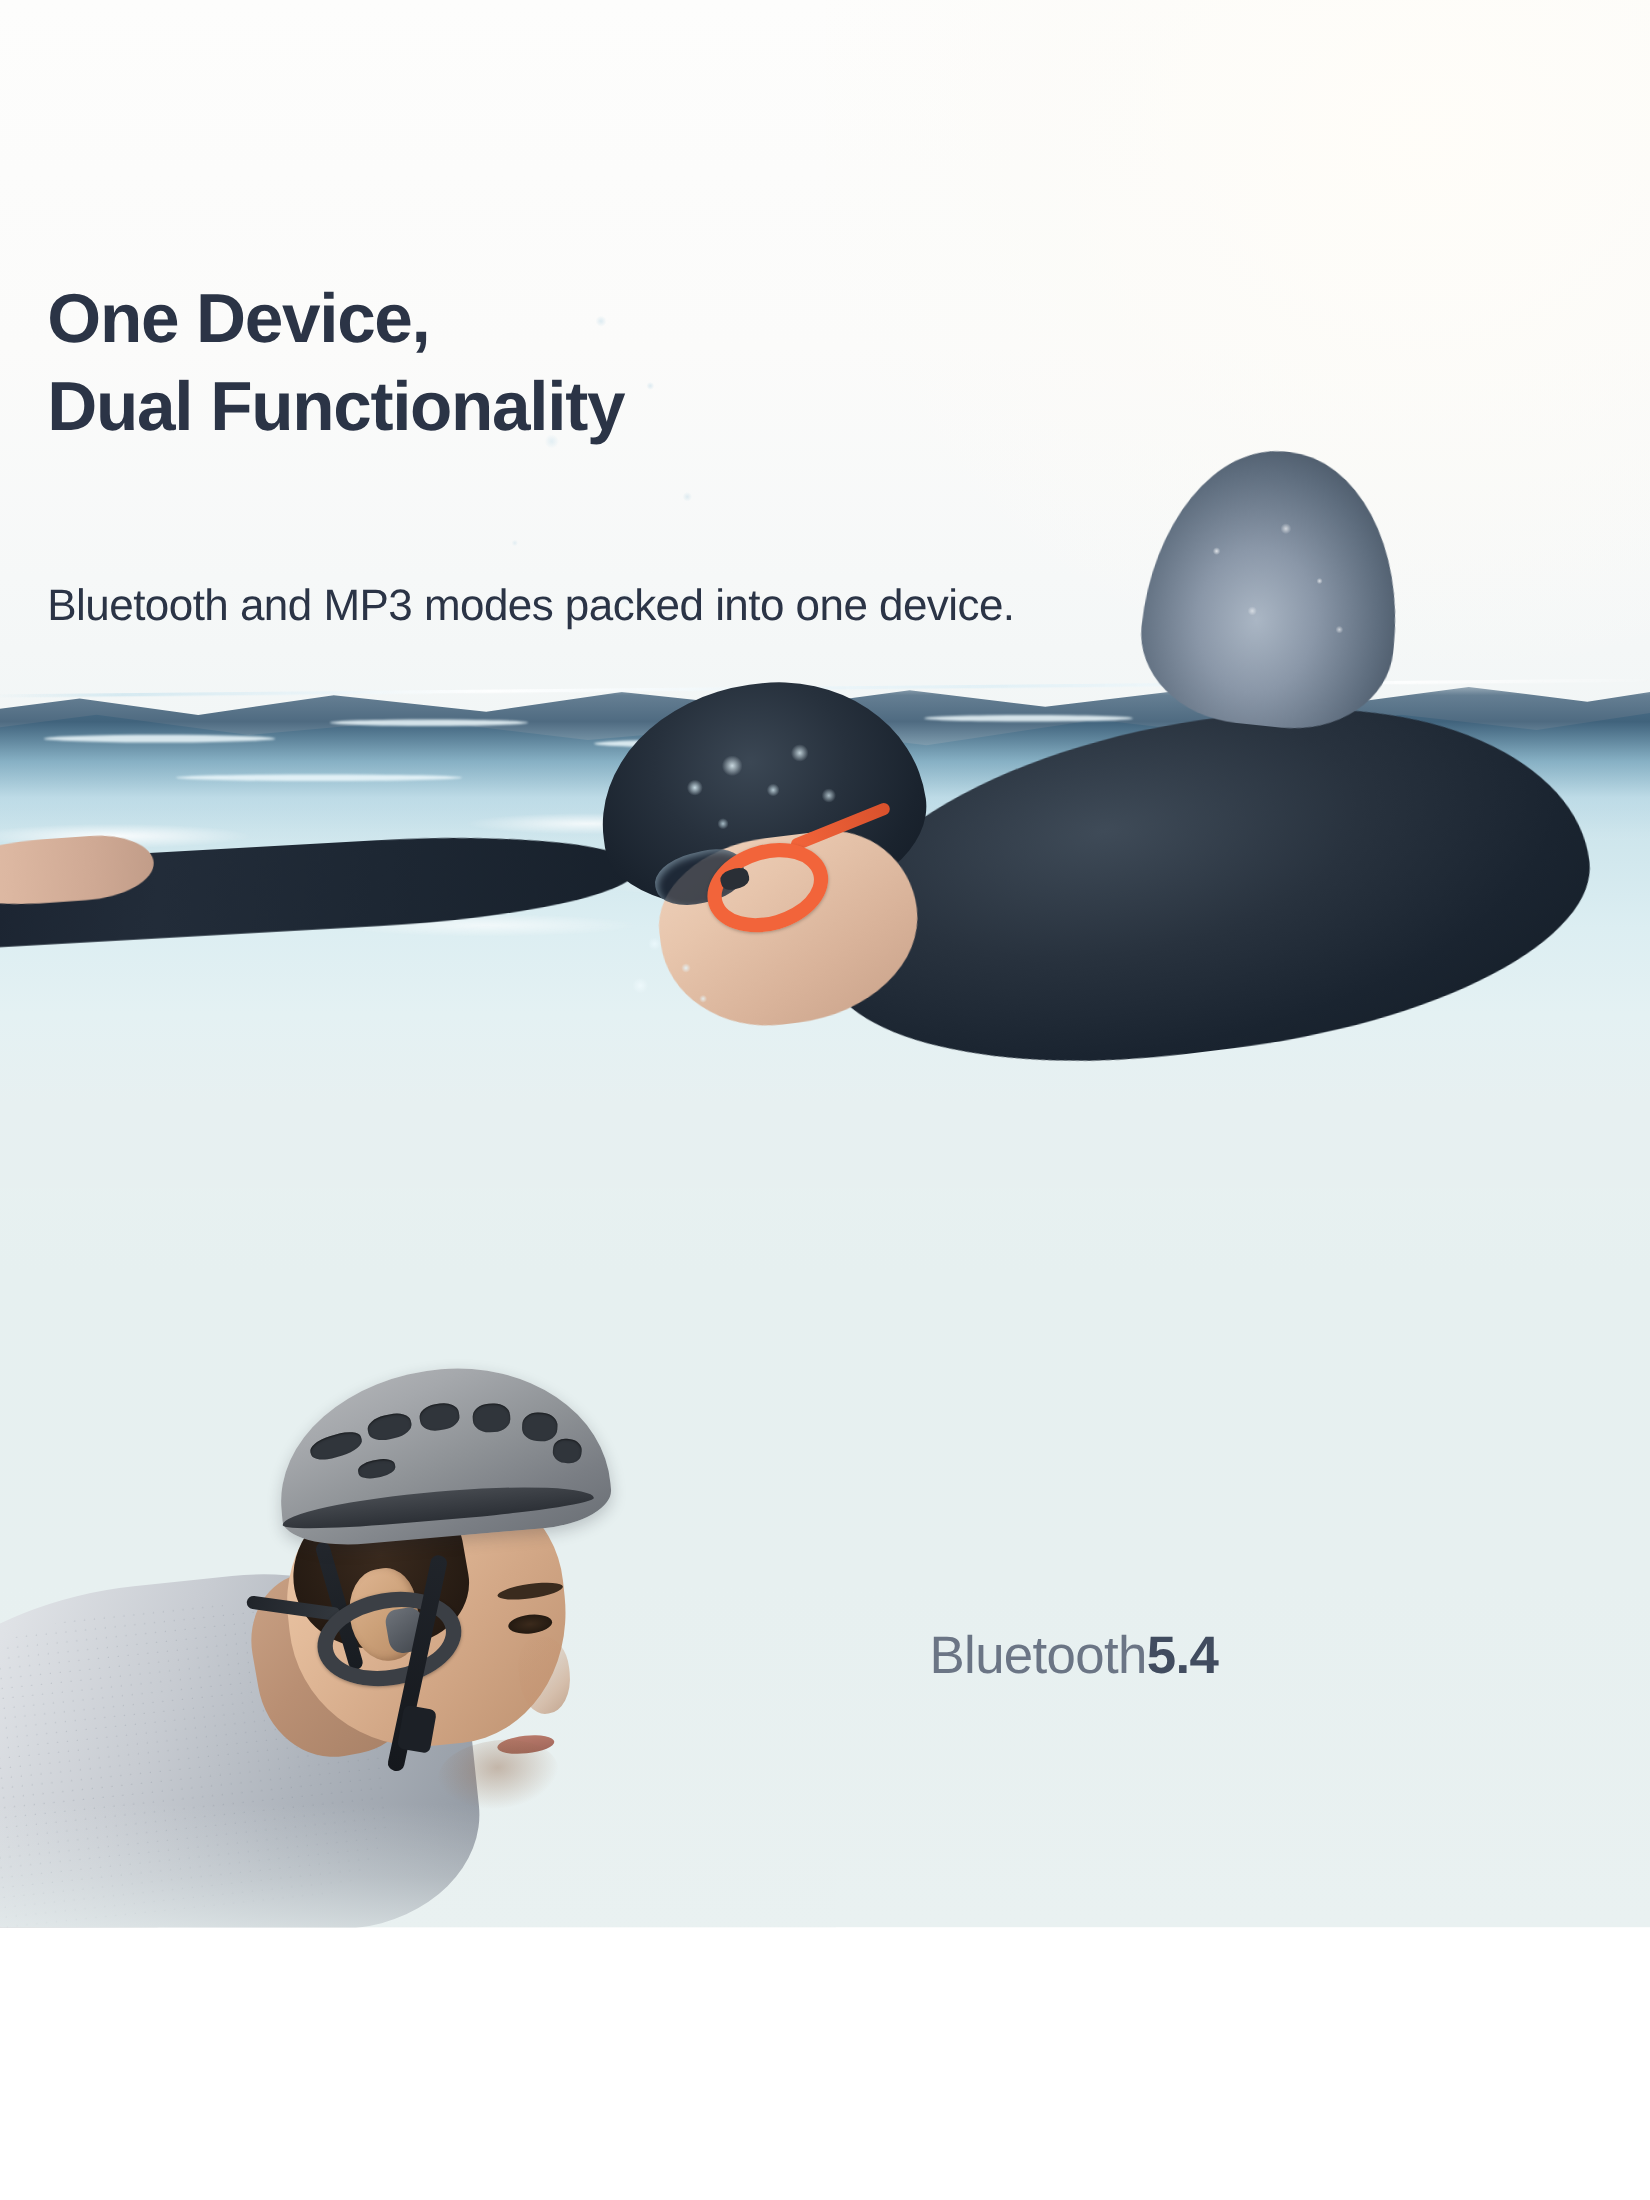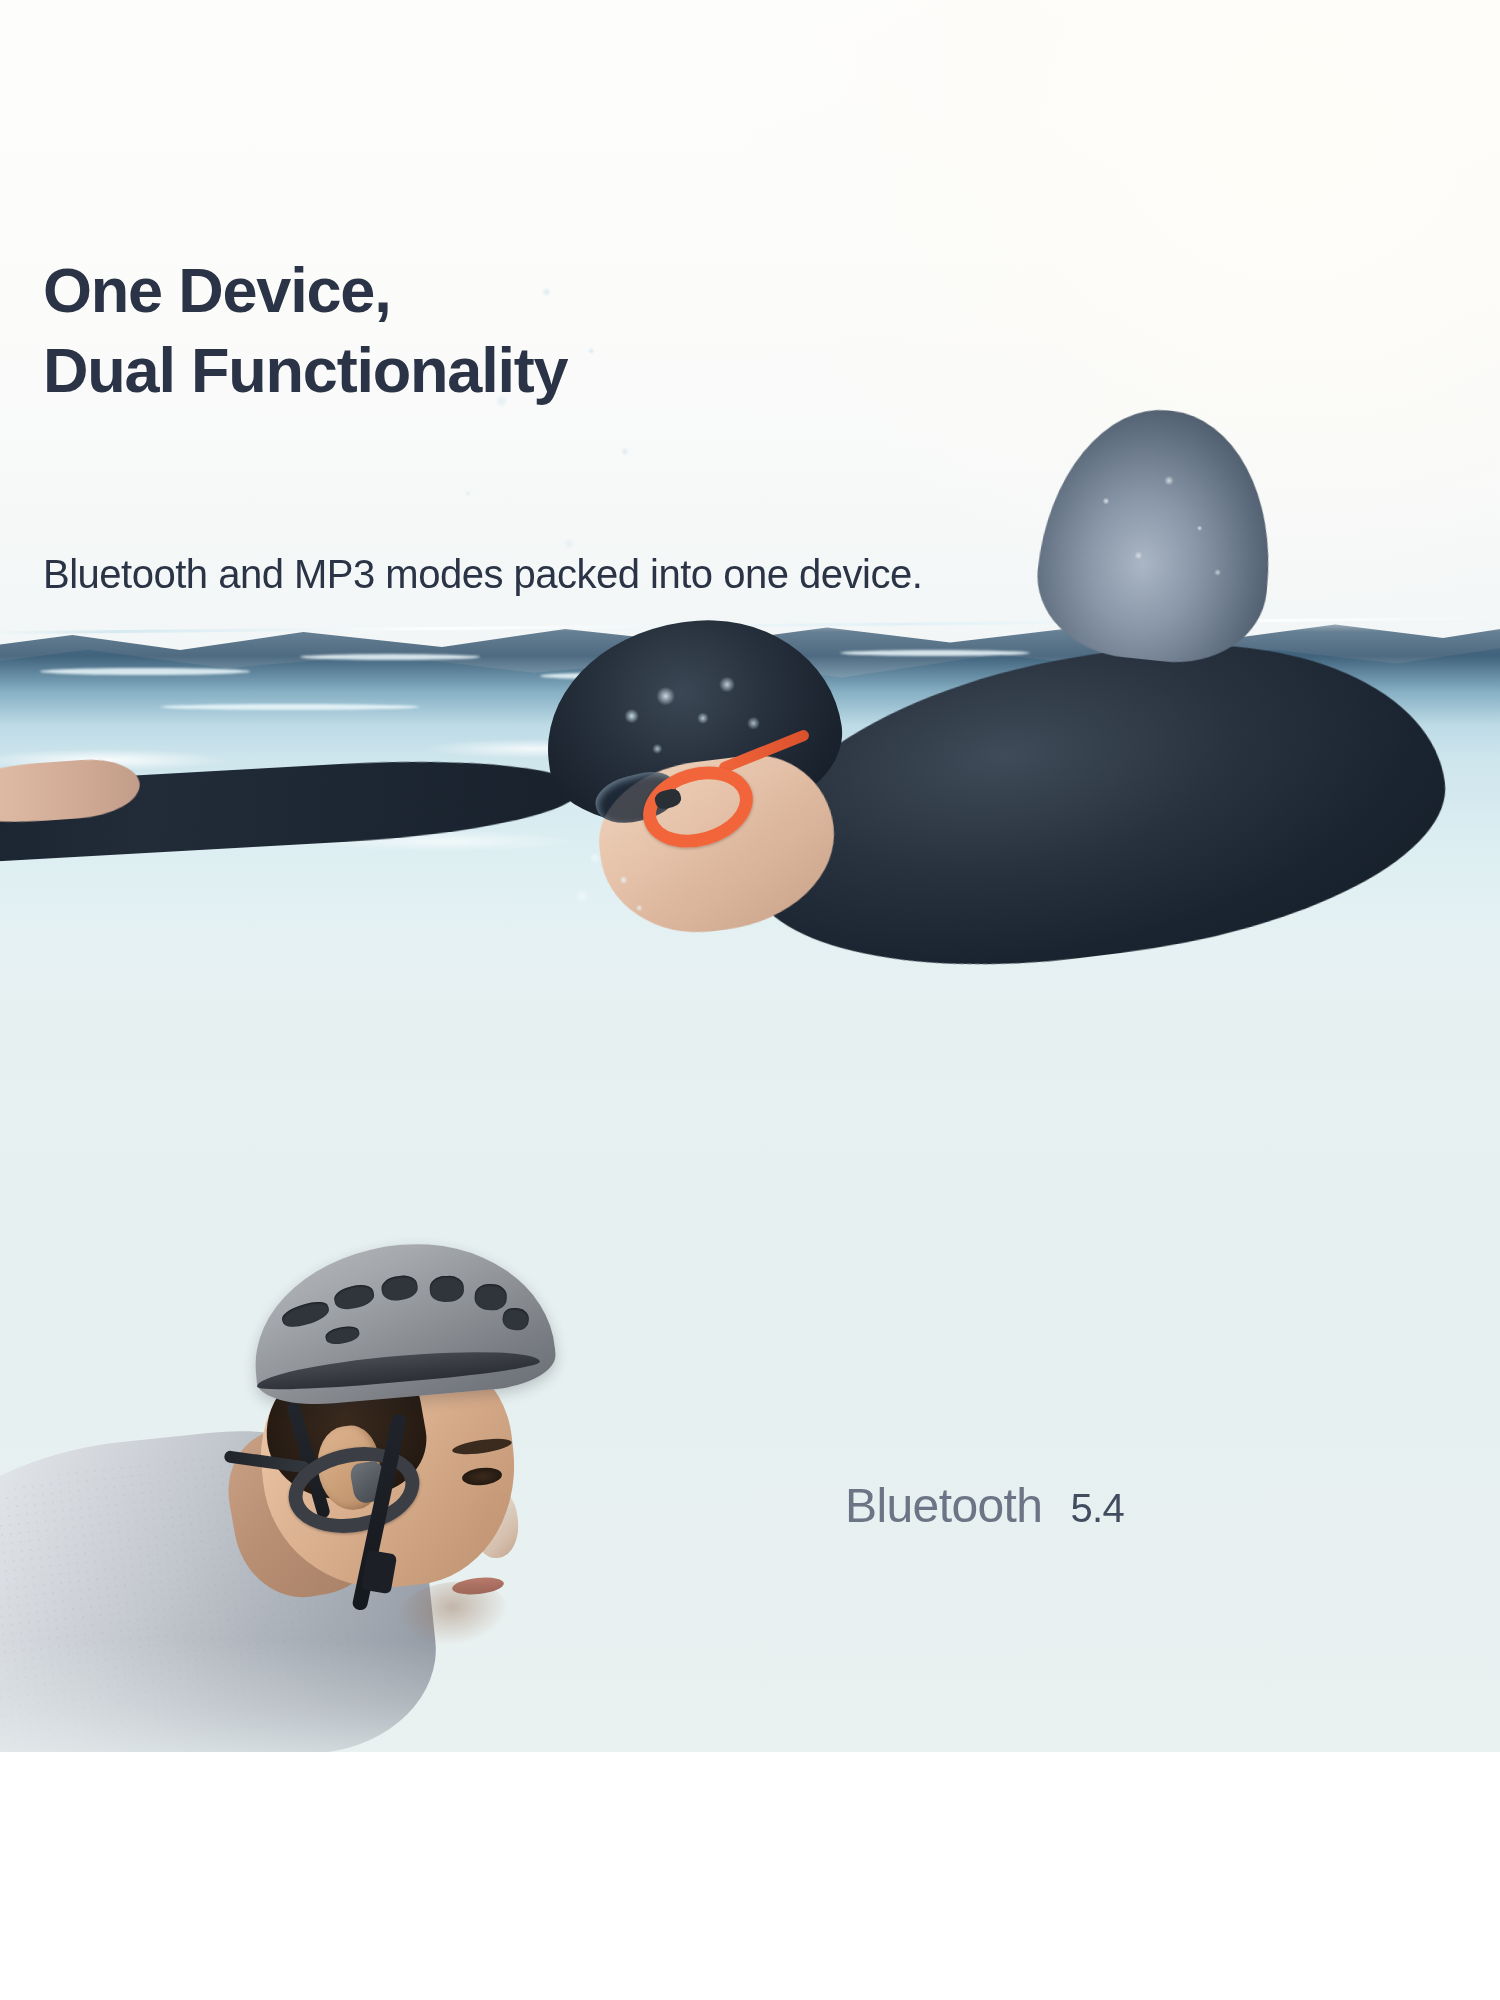--- a/index.html
+++ b/index.html
@@ -55,21 +55,21 @@
     font-size: 63px;
     line-height: 1.27;
     font-weight: 700;
     letter-spacing: -1.2px;
     white-space: pre-line;
     z-index: 40;
   }
   .subhead {
     position: absolute;
     left: 43px;
-    top: 552px;
+    top: 529px;
     color: #2b3446;
     font-size: 40px;
     font-weight: 400;
     letter-spacing: -0.5px;
     z-index: 40;
   }
 
   .stat-storage {
     position: absolute;
     left: 43px;
@@ -99,25 +99,25 @@
     z-index: 40;
     white-space: nowrap;
   }
   .stat-bt .label {
     font-size: 48px;
     font-weight: 400;
     letter-spacing: -0.6px;
     color: #6b7585;
   }
   .stat-bt .ver {
-    font-size: 40px;
-    font-weight: 400;
+    font-size: 48px;
+    font-weight: 700;
     letter-spacing: -0.6px;
     color: #414c5f;
-    margin-left: 28px;
+    margin-left: 0;
   }
 
   
   .water-scene {
     position: absolute;
     left: 0;
     top: 600px;
     width: 1500px;
     height: 480px;
     overflow: hidden;

